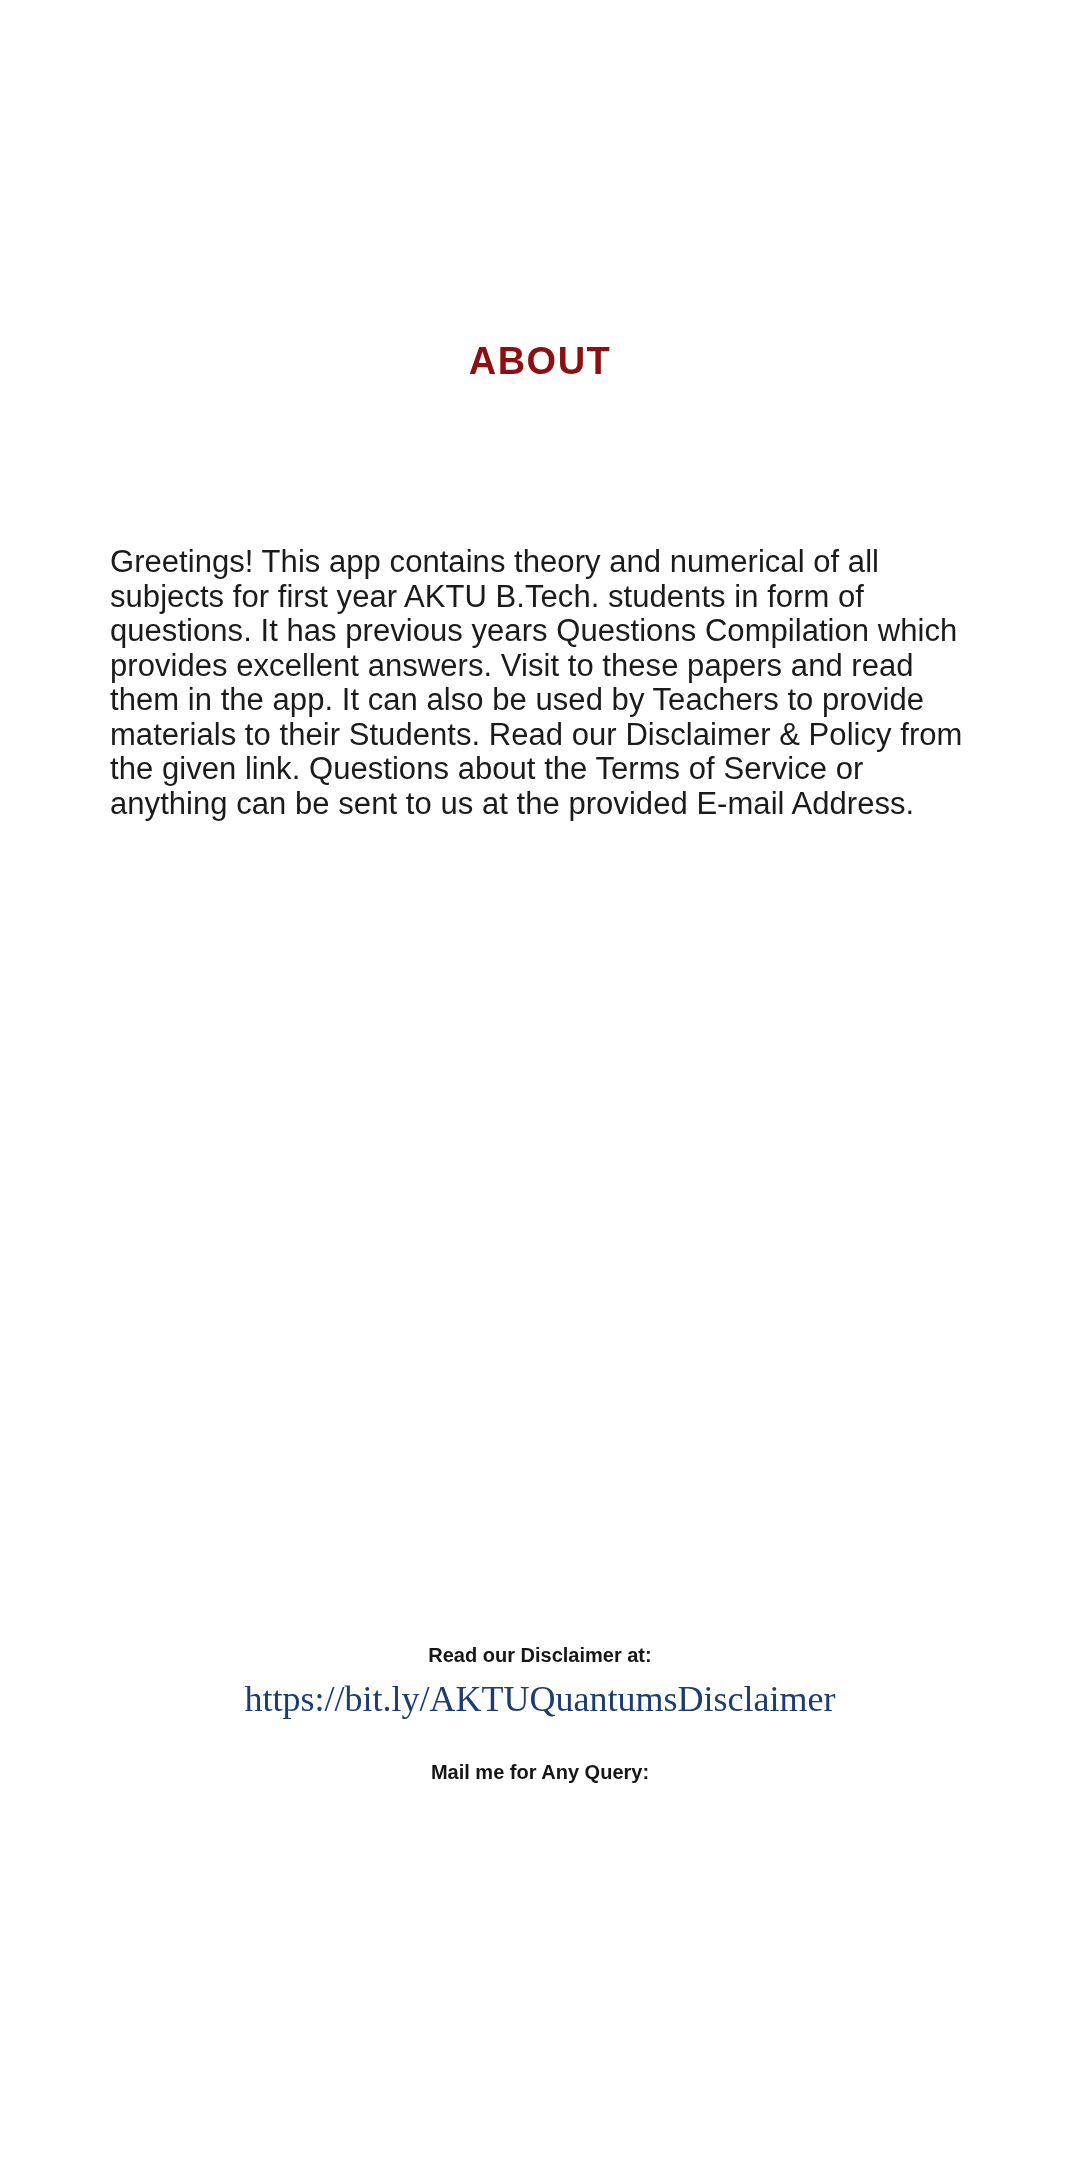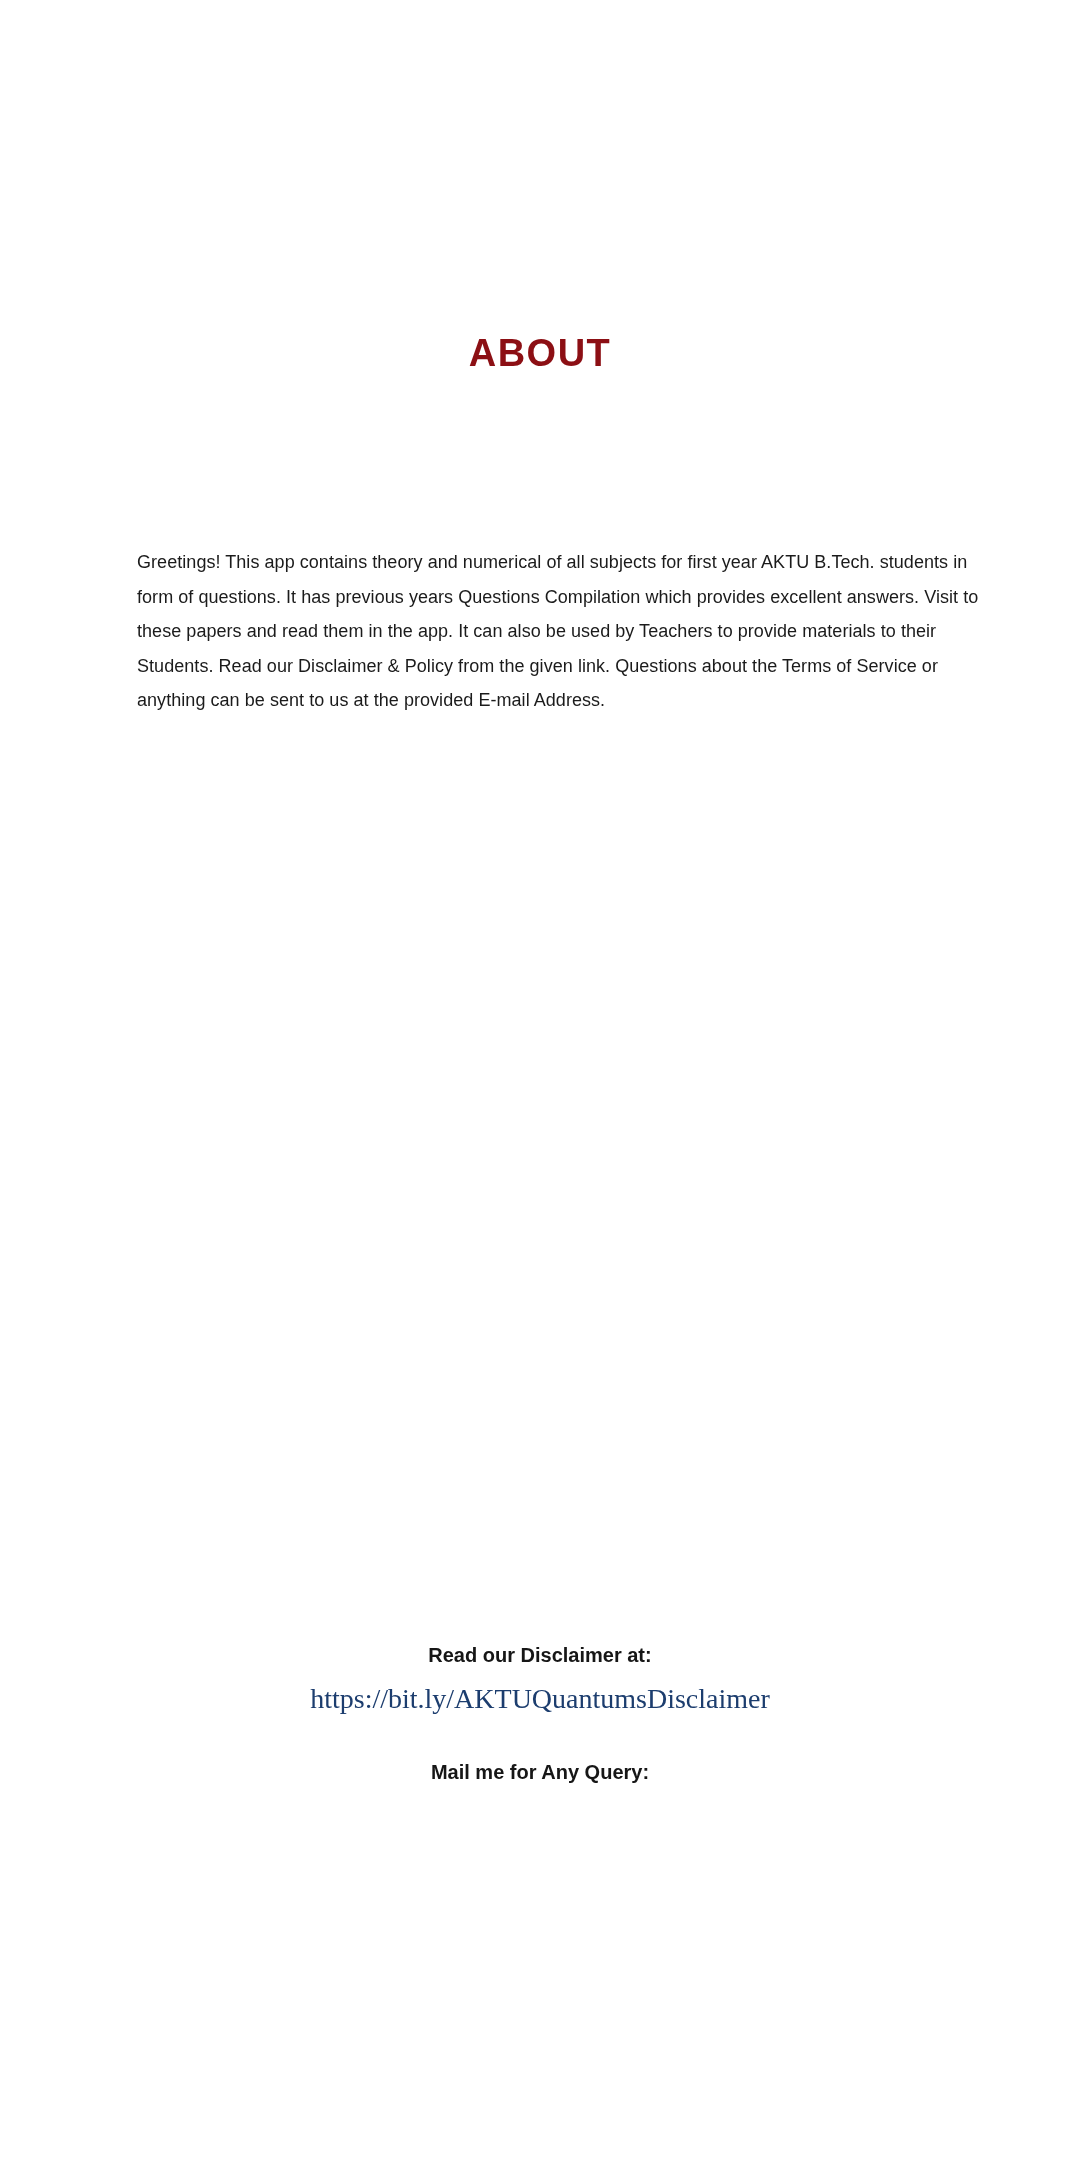--- a/index.html
+++ b/index.html
@@ -17,60 +17,59 @@
   }
   .screen {
     position: relative;
     width: 1080px;
     height: 2183px;
     background: #ffffff;
     box-sizing: border-box;
   }
   .about-title {
     position: absolute;
-    top: 332px;
+    top: 340px;
     left: 0;
     width: 1080px;
     text-align: center;
     font-size: 38px;
     font-weight: bold;
     letter-spacing: 1.5px;
     color: #8c0f14;
     font-family: "Liberation Sans", sans-serif;
   }
   .about-body {
     position: absolute;
     top: 545px;
     left: 110px;
     width: 865px;
-    font-size: 18px;
+    font-size: 31px;
     line-height: 34.5px;
     color: #1b1b1b;
     font-family: "Liberation Sans", sans-serif;
     text-align: left;
     letter-spacing: 0.05px;
-    margin-left: 27px;
   }
   .footer {
     position: absolute;
     left: 0;
     top: 1638px;
     width: 1080px;
     text-align: center;
   }
   .footer-label {
     font-size: 20px;
     font-weight: bold;
     color: #161616;
     font-family: "Liberation Sans", sans-serif;
     line-height: 34px;
   }
   .footer-link {
     display: block;
-    font-size: 28px;
+    font-size: 36px;
     color: #1c3d6e;
     font-family: "Liberation Serif", serif;
     text-decoration: none;
     line-height: 40px;
     margin-top: 7px;
   }
   .footer-gap {
     height: 36px;
   }
 </style>

